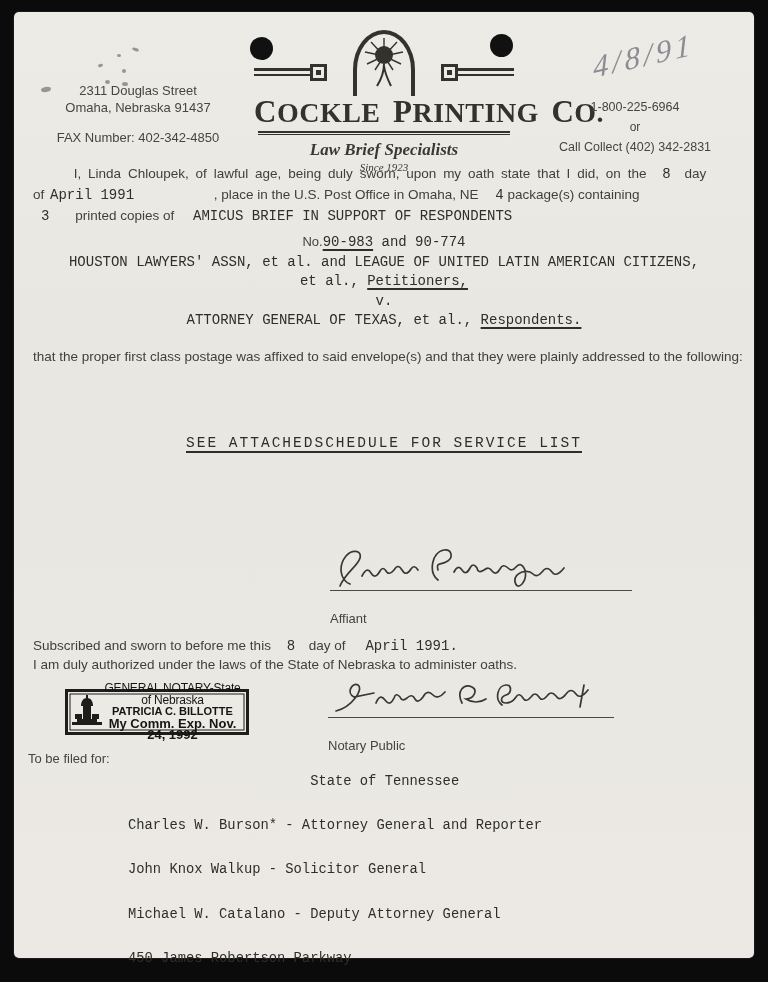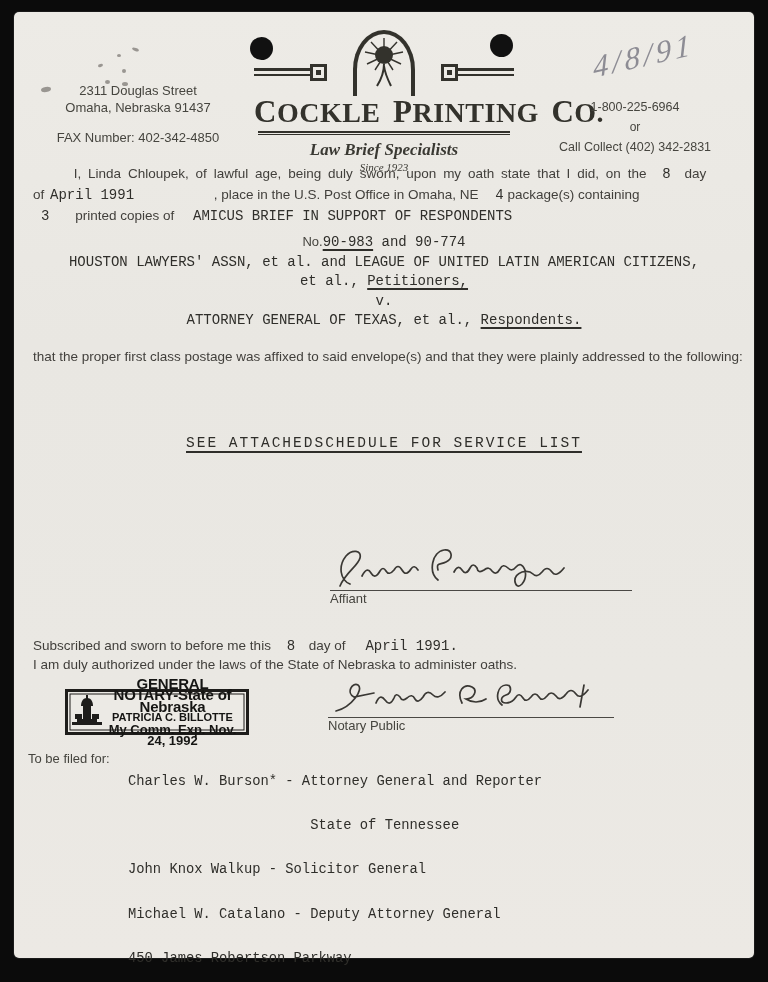--- a/index.html
+++ b/index.html
@@ -64,28 +64,28 @@
 
   .postage { left:19px; top:321px; width:714px;margin-top:16px; }
 
   .service { left:14px; top:421px; width:712px; text-align:center; }
   .service span { font-family:"Liberation Mono", monospace; font-size:14.5px; letter-spacing:2px; color:#2f2e2a;
     text-decoration:underline; text-underline-offset:4px; text-decoration-thickness:1.5px; }
 
   .sig-block { left:316px; top:530px; width:302px; }
   .sig-line { border-bottom:1.5px solid #4a4844; }
   .sig-svg { display:block; margin-left:6px; }
-  .sig-label { font-size:13px; color:#45443e; margin-top:0; }
+  .sig-label { font-size:13px; color:#45443e; margin-top:20px; }
 
   .sworn { left:19px; top:625px; width:714px; line-height:17.5px; }
 
   .stamp { left:51px; top:677px; width:184px; height:46px; border:3px solid #1e1d1b; background:#eceae5;
     box-shadow:inset 0 0 0 1.5px #eceae5, inset 0 0 0 2.5px #1e1d1b; display:flex; align-items:center; padding:3px 4px 3px 3px; }
   .stamp-text { flex:1; text-align:center; color:#151513; line-height:11.5px; }
-  .stamp-l1 { font-size:15px; font-weight:bold; letter-spacing:-0.2px; }
+  .stamp-l1 { font-size:12px; font-weight:normal; letter-spacing:-0.2px; }
   .stamp-l2 { font-size:11px; font-weight:bold; }
   .stamp-l3 { font-size:13px; font-weight:bold; }
 
   .notary-block { left:314px; top:665px; width:286px; }
 
   .filing-label { left:14px; top:739px; font-size:13px; color:#45443e; }
   .filing-lines { left:114px; top:733px; font-family:"Liberation Mono", monospace; font-size:13.8px; color:#2f2e2a;
     line-height:14.8px; white-space:pre; }
   .filing-lines div { display:block; }
 </style>
@@ -254,22 +254,22 @@
                  M168 28 C160 22 164 8 172 8 C178 8 178 16 172 18 C166 20 166 26 172 26
                  q6 0 10 -6 q3 -5 7 1 q3 5 8 -1 q4 -6 8 0 q3 5 8 -1 q4 -6 9 0 q4 6 10 -2 q5 -7 10 0 q4 6 12 -4
                  M250 8 L246 30" stroke="#3a3834" stroke-width="1.7" fill="none" stroke-linecap="round"></path>
       </svg>
     </div>
     <div class="sig-label">Notary Public</div>
   </div>
 
   <div class="abs filing-label">To be filed for:</div>
   <div class="abs filing-lines">
+    <div>                      State of Tennessee</div>
     <div>Charles W. Burson* - Attorney General and Reporter</div>
-    <div>                      State of Tennessee</div>
     <div>John Knox Walkup - Solicitor General</div>
     <div>Michael W. Catalano - Deputy Attorney General</div>
     <div>450 James Robertson Parkway</div>
     
     
     
   </div>
 
 </div>
 

